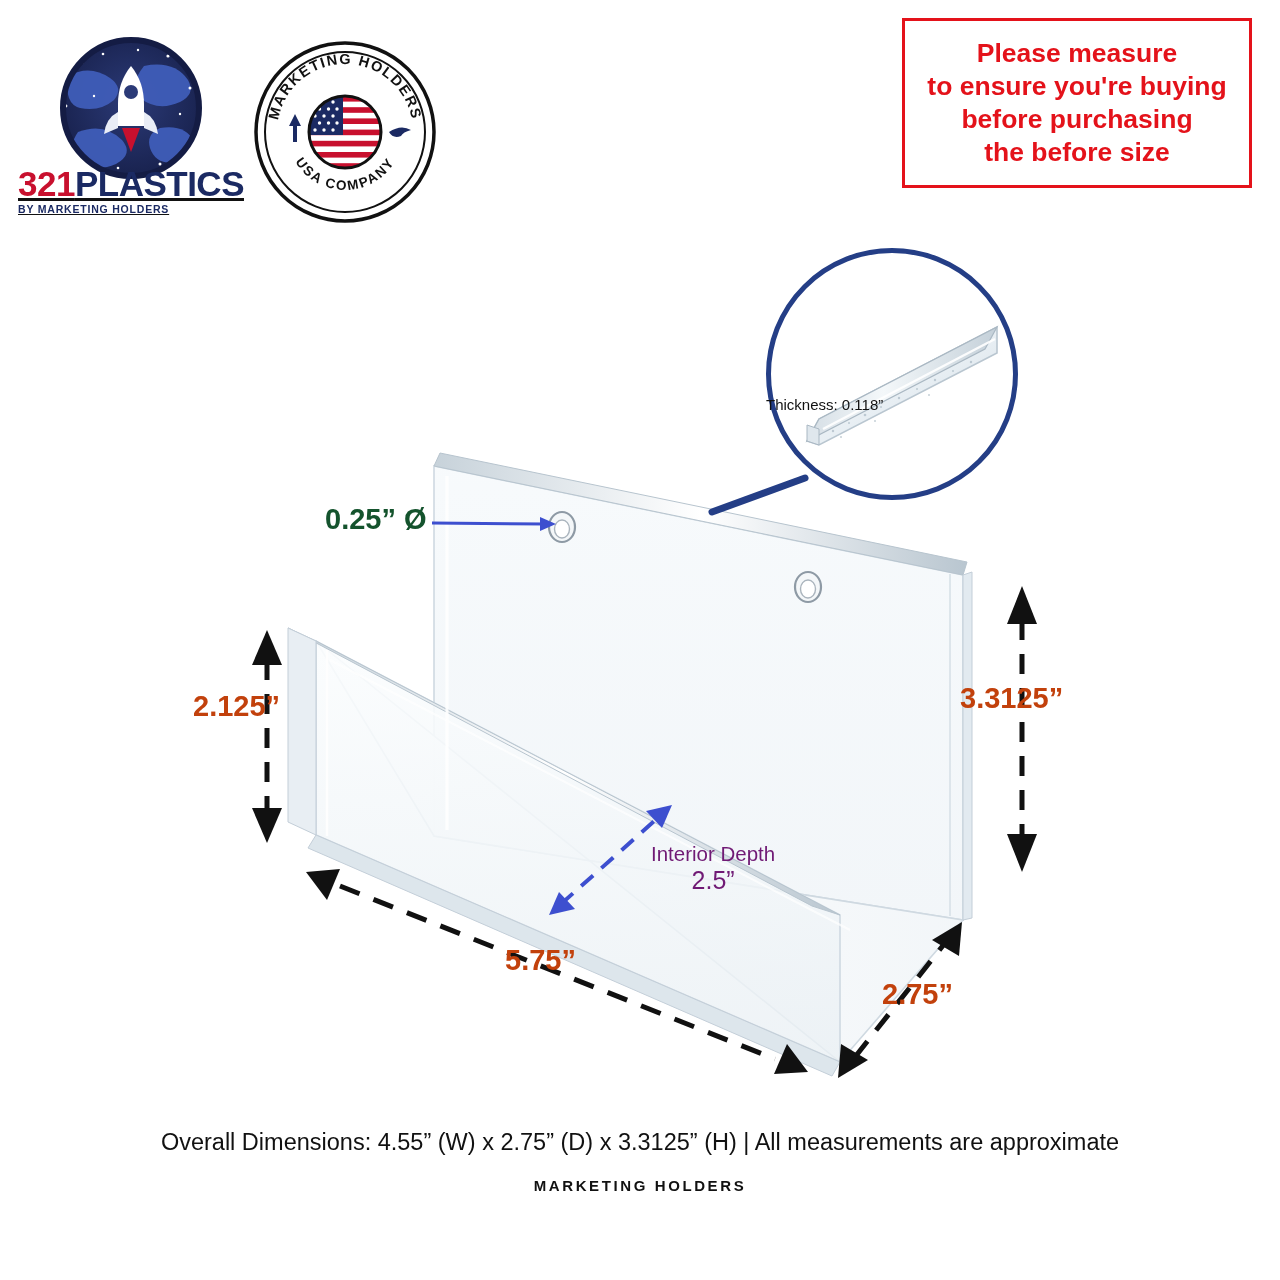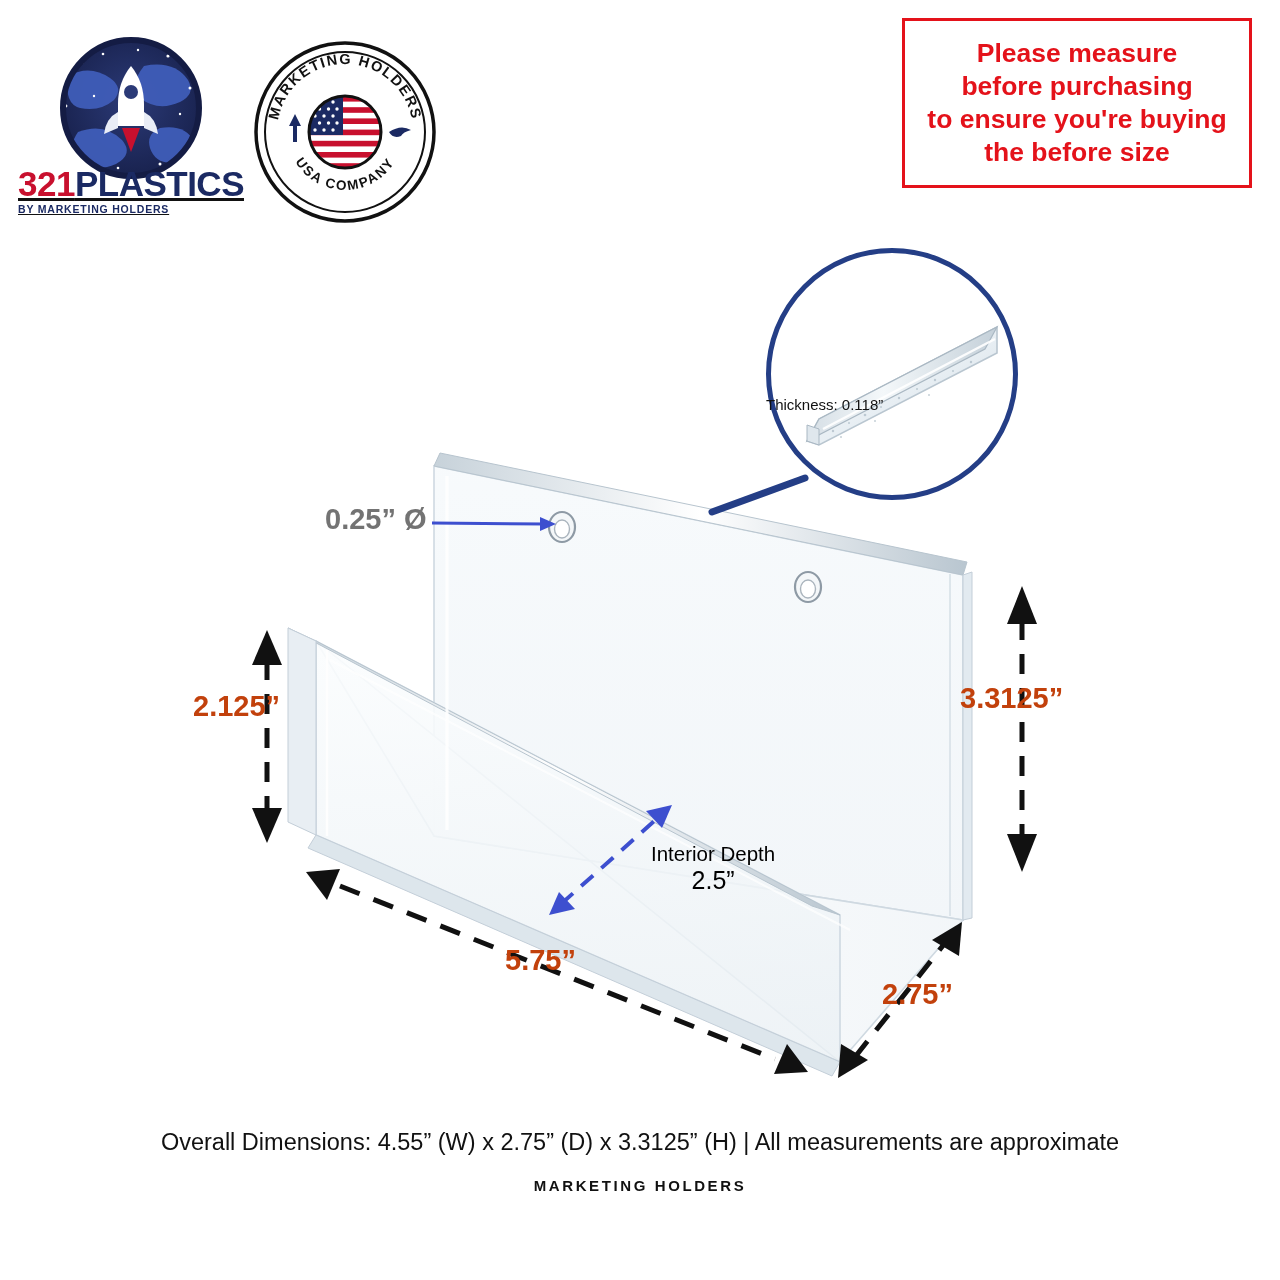--- a/index.html
+++ b/index.html
@@ -128,21 +128,21 @@
   
   .dim-label {
     position: absolute;
     font-size: 29px;
     font-weight: bold;
     color: #c2410c;
     white-space: nowrap;
   }
   .blue-label {
     position: absolute;
-    color: #000000;
+    color: #701a75;
     white-space: nowrap;
   }
 
   #label-025 {
     left: 325px;
     top: 503px;
     font-size: 29px;
     font-weight: bold;
   }
   #label-2125 {
@@ -396,22 +396,22 @@
         <textPath href="#arcTop" startOffset="50%" text-anchor="middle">MARKETING HOLDERS</textPath>
       </text>
       <text font-family="Liberation Sans, sans-serif" font-size="13.5" font-weight="bold" fill="#111111" letter-spacing="1.8">
         <textPath href="#arcBot" startOffset="50%" text-anchor="middle">USA COMPANY</textPath>
       </text>
     </svg>
   </div>
 
   <div id="notice-box">
     <div class="line">Please measure</div>
+    <div class="line">to ensure you're buying</div>
     <div class="line">before purchasing</div>
-    <div class="line">to ensure you're buying</div>
     <div class="line">the before size</div>
   </div>
 
   <div id="thickness-callout">
     <div class="circle">
       <svg width="252" height="252" viewBox="0 0 252 252">
         <defs>
           <linearGradient id="edgeFace" x1="0" y1="0" x2="1" y2="1">
             <stop offset="0%" stop-color="#ffffff"></stop>
             <stop offset="55%" stop-color="#e7eef3"></stop>
@@ -441,21 +441,21 @@
             <circle cx="200" cy="109" r="1.2"></circle>
           <circle cx="70" cy="184" r="1"></circle>
             <circle cx="104" cy="168" r="1"></circle>
             <circle cx="158" cy="142" r="1"></circle>
         </g>
       </svg>
     </div>
     <div class="thick-label">Thickness: 0.118”</div>
   </div>
 
-  <div class="dim-label" id="label-025" style="color:#737373;">0.25” Ø</div>
+  <div class="dim-label" id="label-025" style="color:#14532d;">0.25” Ø</div>
   <div class="dim-label" id="label-2125">2.125”</div>
   <div class="dim-label" id="label-33125">3.3125”</div>
   <div class="dim-label" id="label-575">5.75”</div>
   <div class="dim-label" id="label-275">2.75”</div>
 
   <div class="blue-label" id="label-interior">
     <div>Interior Depth</div>
     <div class="big">2.5”</div>
   </div>
 

